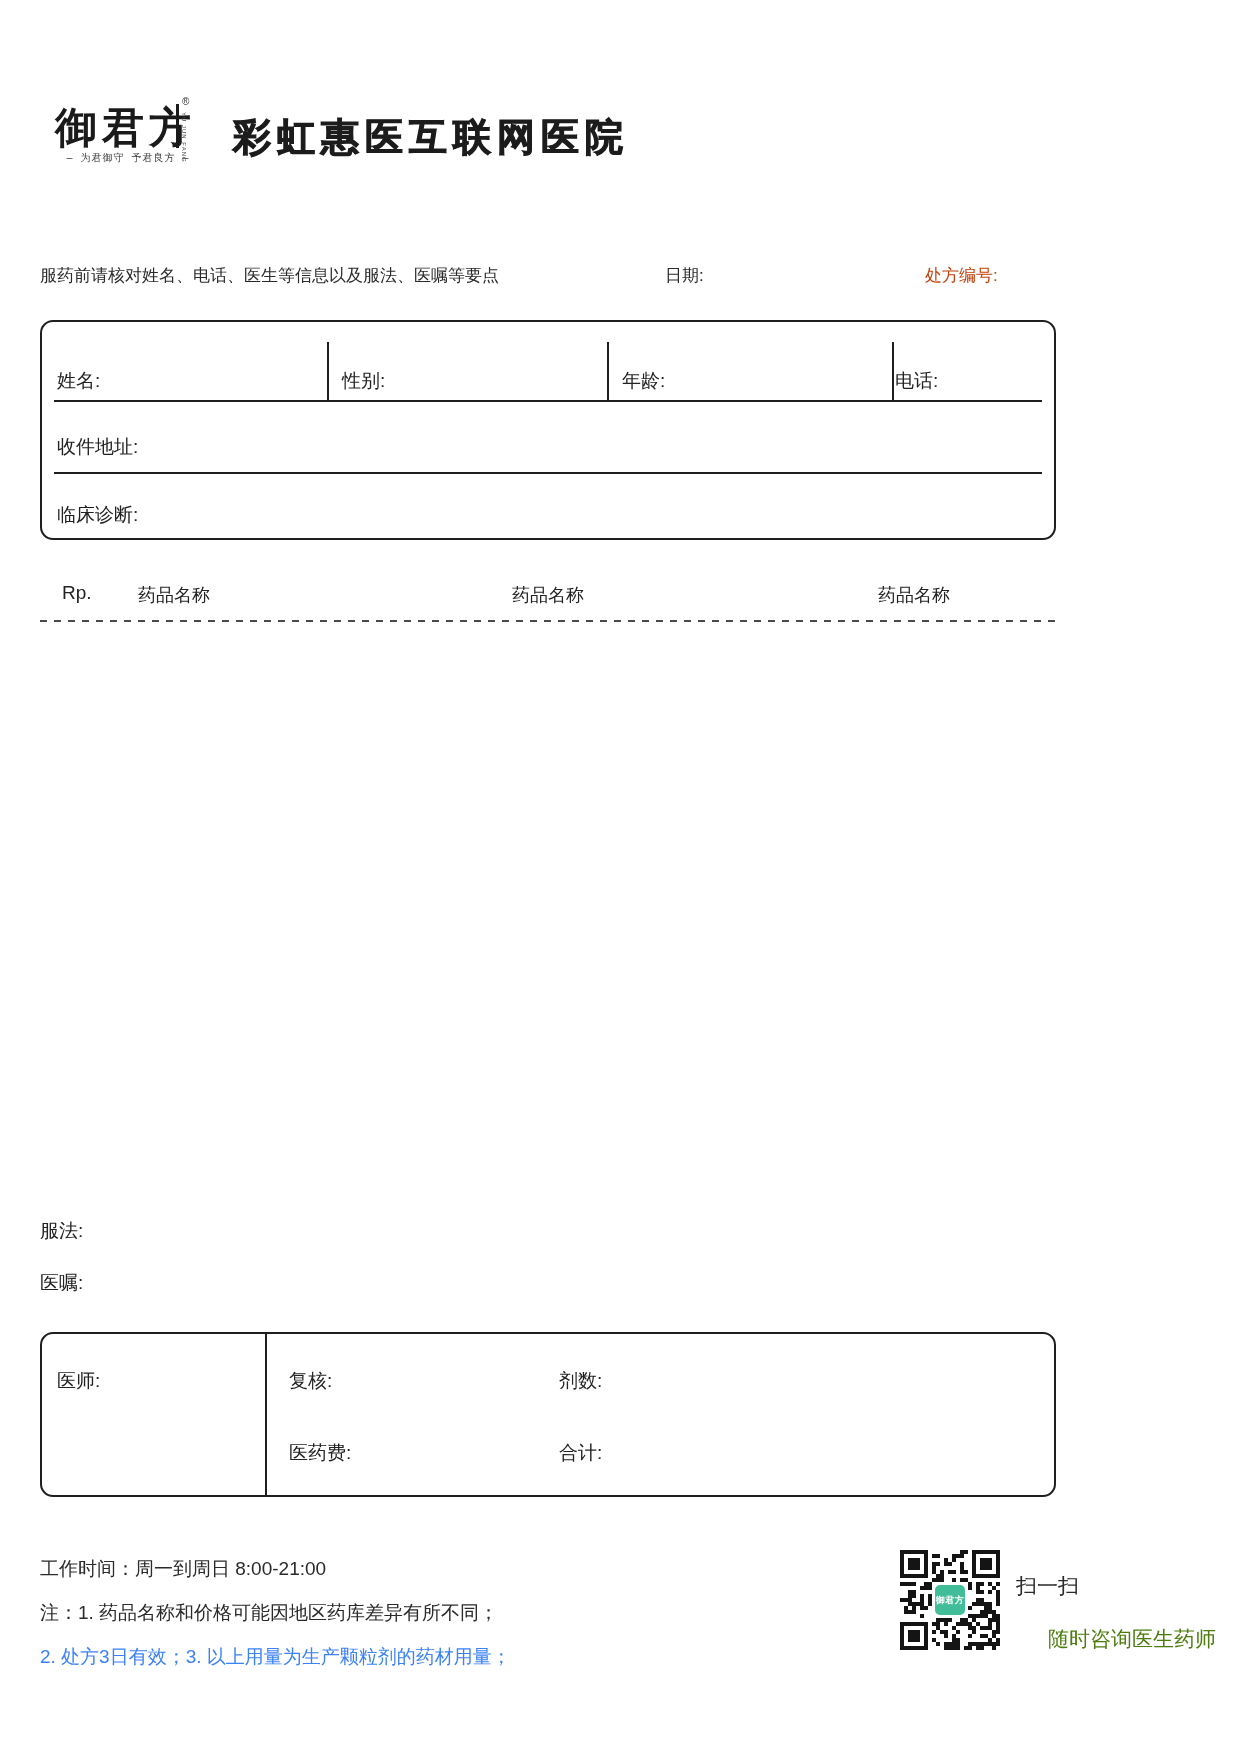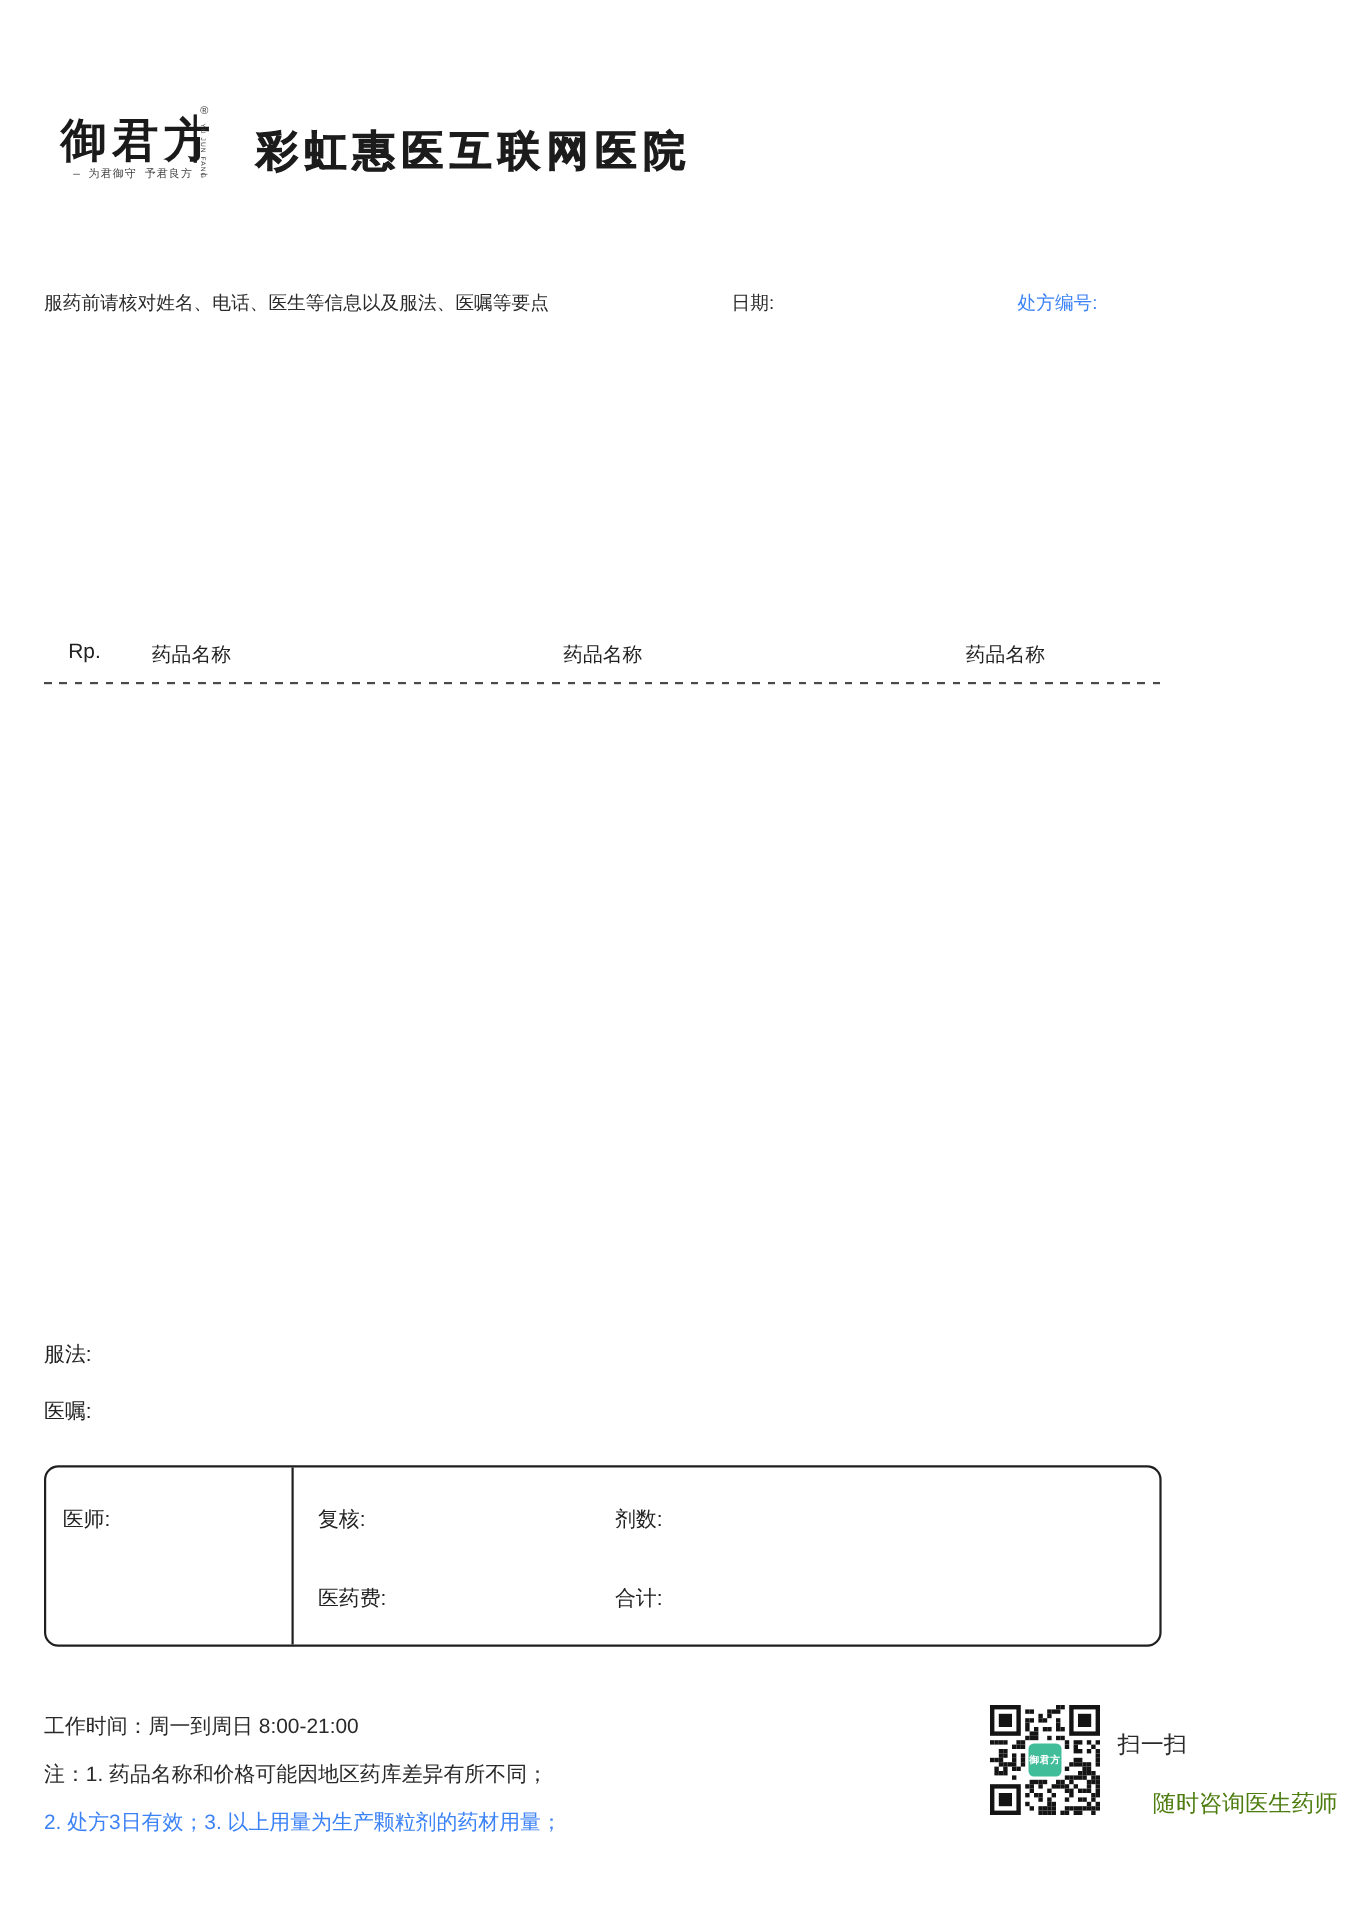--- a/index.html
+++ b/index.html
@@ -39,21 +39,21 @@
   }
   .hospital-name {
     position: absolute; left: 233px; top: 112px;
     font-size: 38px; font-weight: 800; letter-spacing: 6px; color: #1c1c1c;
     -webkit-text-stroke: 1px #1c1c1c;
   }
 
   
   .notice-reminder { position: absolute; left: 40px; top: 264px; font-size: 17px; color: #2a2a2a; }
   .date-label { position: absolute; left: 665px; top: 264px; font-size: 17px; color: #2a2a2a; }
-  .rx-number-label { position: absolute; left: 925px; top: 264px; font-size: 17px; color: #3b82f6; }
+  .rx-number-label { position: absolute; left: 925px; top: 264px; font-size: 17px; color: #c2410c; }
 
   
   .box {
     position: absolute; left: 40px; width: 1016px;
     border: 2.5px solid #1f1f1f; border-radius: 13px; background: #fff;
   }
   .patient-box { top: 320px; height: 220px; }
   .sign-box { top: 1332px; height: 165px; text-align: center; }
 
   .patient-box .field-label { position: absolute; font-size: 19px; color: #222; }
@@ -115,20 +115,33 @@
   <div class="logo-divider"></div>
   <div class="logo-reg">®</div>
   <div class="logo-vertical">YU JUN FANG</div>
   <div class="logo-tagline">— 为君御守 予君良方 —</div>
   <div class="hospital-name">彩虹惠医互联网医院</div>
 
   <div class="notice-reminder">服药前请核对姓名、电话、医生等信息以及服法、医嘱等要点</div>
   <div class="date-label">日期:</div>
   <div class="rx-number-label">处方编号:</div>
 
+  <div class="box patient-box">
+    <span class="field-label lbl-name">姓名:</span>
+    <span class="vdiv vdiv1"></span>
+    <span class="field-label lbl-gender">性别:</span>
+    <span class="vdiv vdiv2"></span>
+    <span class="field-label lbl-age">年龄:</span>
+    <span class="vdiv vdiv3"></span>
+    <span class="field-label lbl-phone">电话:</span>
+    <span class="hline hline1"></span>
+    <span class="field-label lbl-address">收件地址:</span>
+    <span class="hline hline2"></span>
+    <span class="field-label lbl-diagnosis">临床诊断:</span>
+  </div>
 
   <div class="rp-label">Rp.</div>
   <div class="drug-col drug-col-1">药品名称</div>
   <div class="drug-col drug-col-2">药品名称</div>
   <div class="drug-col drug-col-3">药品名称</div>
   <div class="dashed-separator"></div>
 
   <div class="usage-label">服法:</div>
   <div class="advice-label">医嘱:</div>
 

